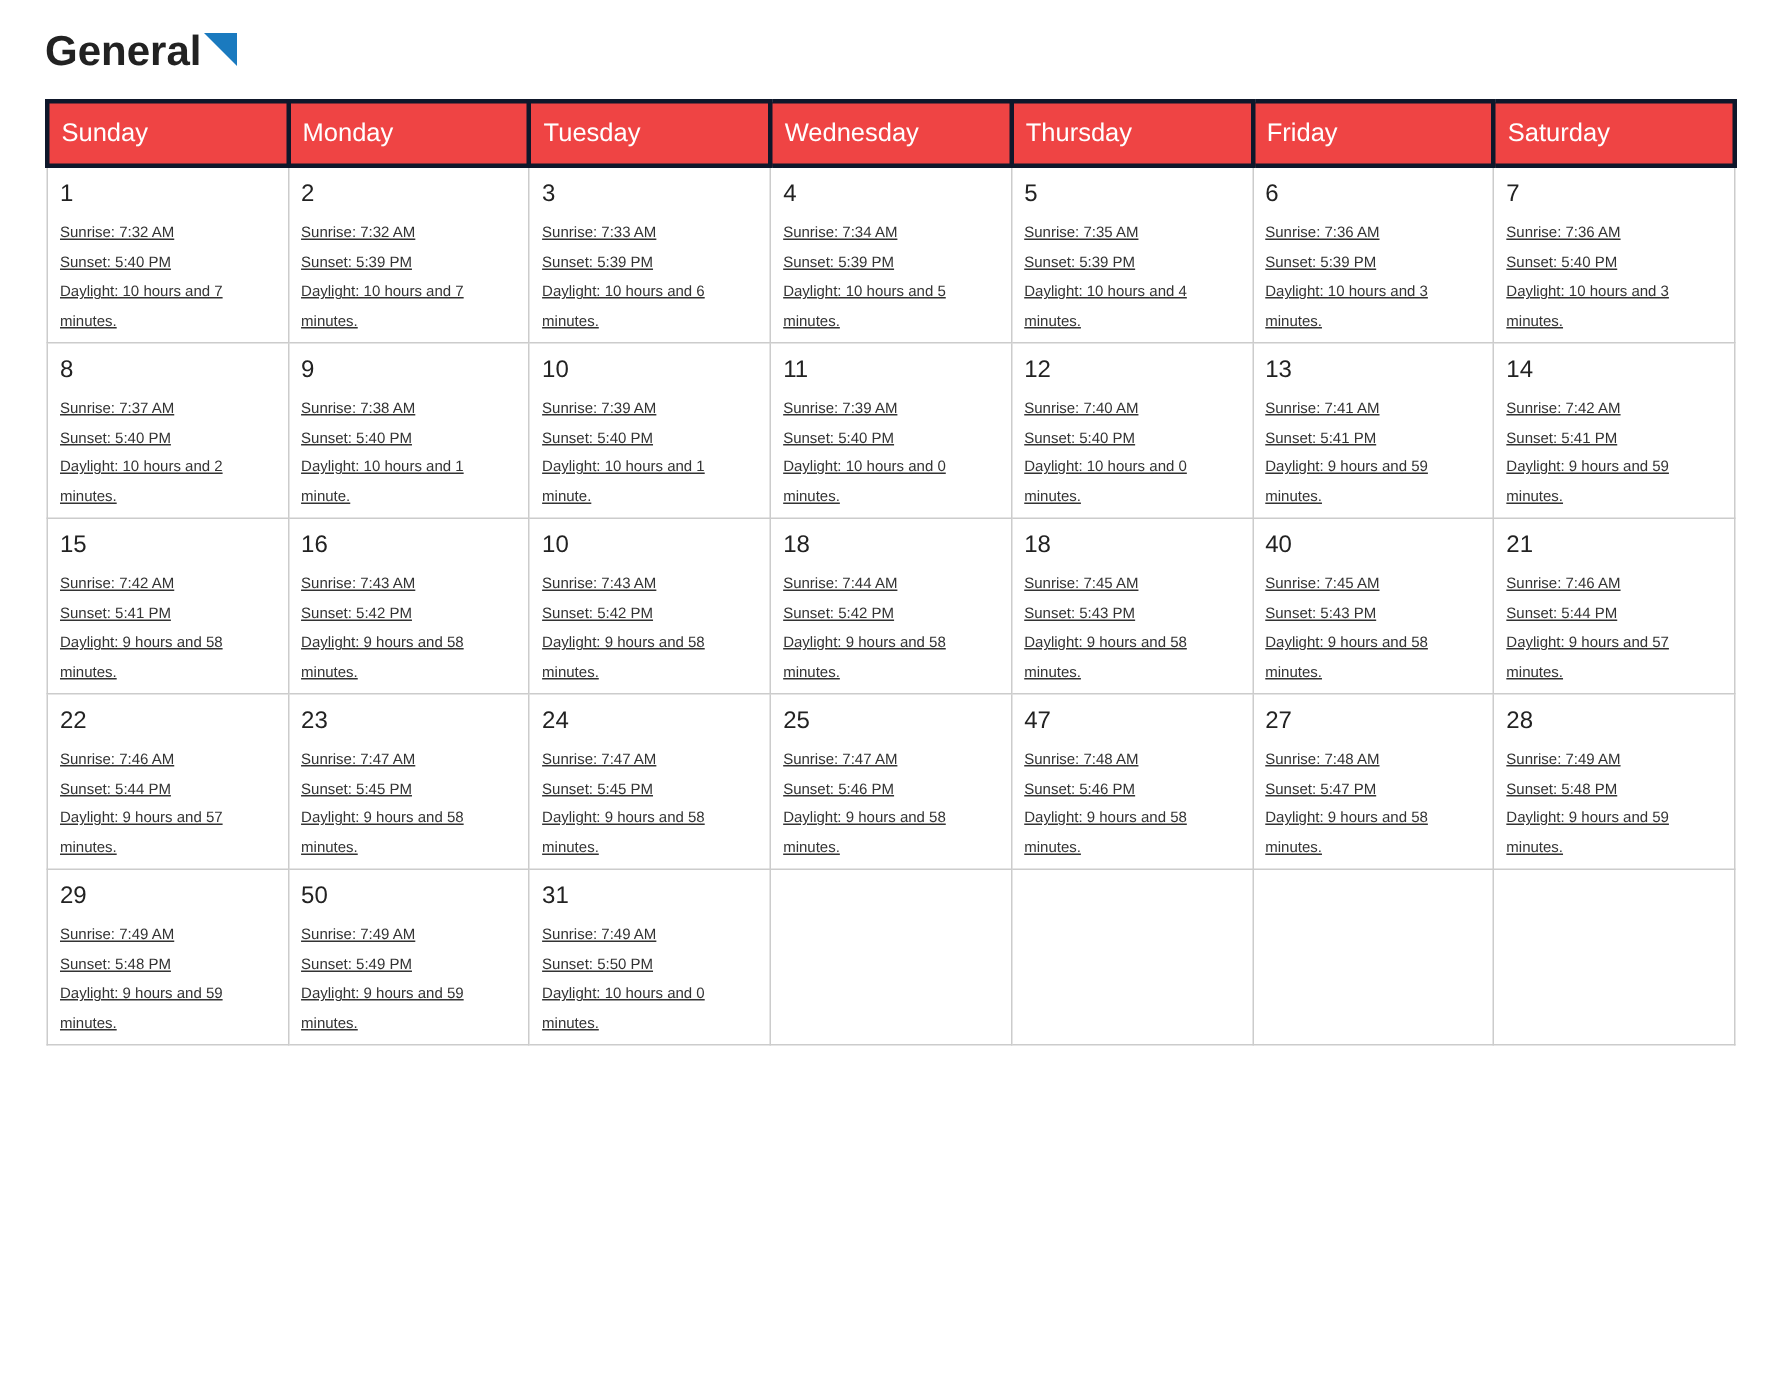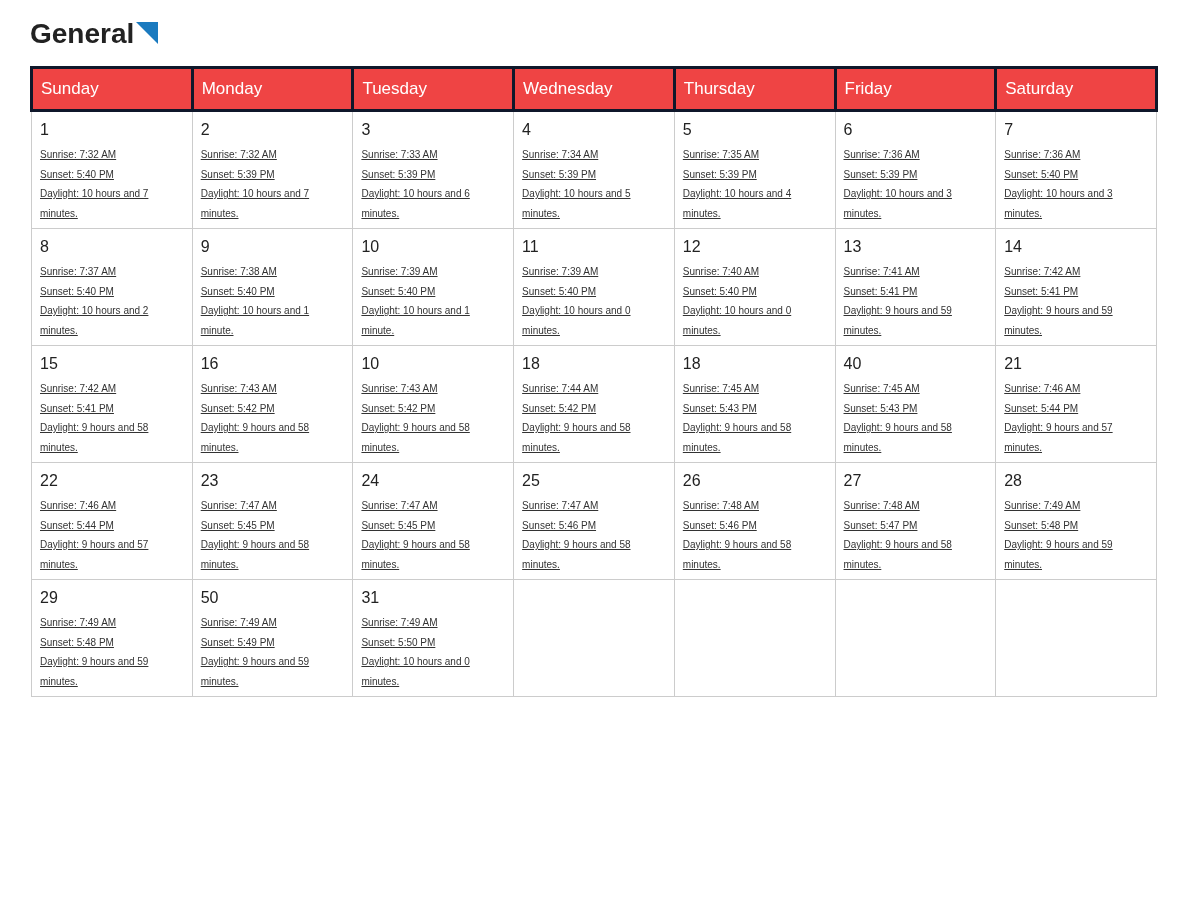--- a/index.html
+++ b/index.html
@@ -172,21 +172,21 @@
       </tr>
       <tr>
         <td><span class="day-num">22</span>
 <span class="day-info">Sunrise: 7:46 AM<br>Sunset: 5:44 PM<br>Daylight: 9 hours and 57 minutes.</span></td>
         <td><span class="day-num">23</span>
 <span class="day-info">Sunrise: 7:47 AM<br>Sunset: 5:45 PM<br>Daylight: 9 hours and 58 minutes.</span></td>
         <td><span class="day-num">24</span>
 <span class="day-info">Sunrise: 7:47 AM<br>Sunset: 5:45 PM<br>Daylight: 9 hours and 58 minutes.</span></td>
         <td><span class="day-num">25</span>
 <span class="day-info">Sunrise: 7:47 AM<br>Sunset: 5:46 PM<br>Daylight: 9 hours and 58 minutes.</span></td>
-        <td><span class="day-num">26</span>
+        <td><span class="day-num">47</span>
 <span class="day-info">Sunrise: 7:48 AM<br>Sunset: 5:46 PM<br>Daylight: 9 hours and 58 minutes.</span></td>
         <td><span class="day-num">27</span>
 <span class="day-info">Sunrise: 7:48 AM<br>Sunset: 5:47 PM<br>Daylight: 9 hours and 58 minutes.</span></td>
         <td><span class="day-num">28</span>
 <span class="day-info">Sunrise: 7:49 AM<br>Sunset: 5:48 PM<br>Daylight: 9 hours and 59 minutes.</span></td>
       </tr>
       <tr>
         <td><span class="day-num">29</span>
 <span class="day-info">Sunrise: 7:49 AM<br>Sunset: 5:48 PM<br>Daylight: 9 hours and 59 minutes.</span></td>
         <td><span class="day-num">50</span>

